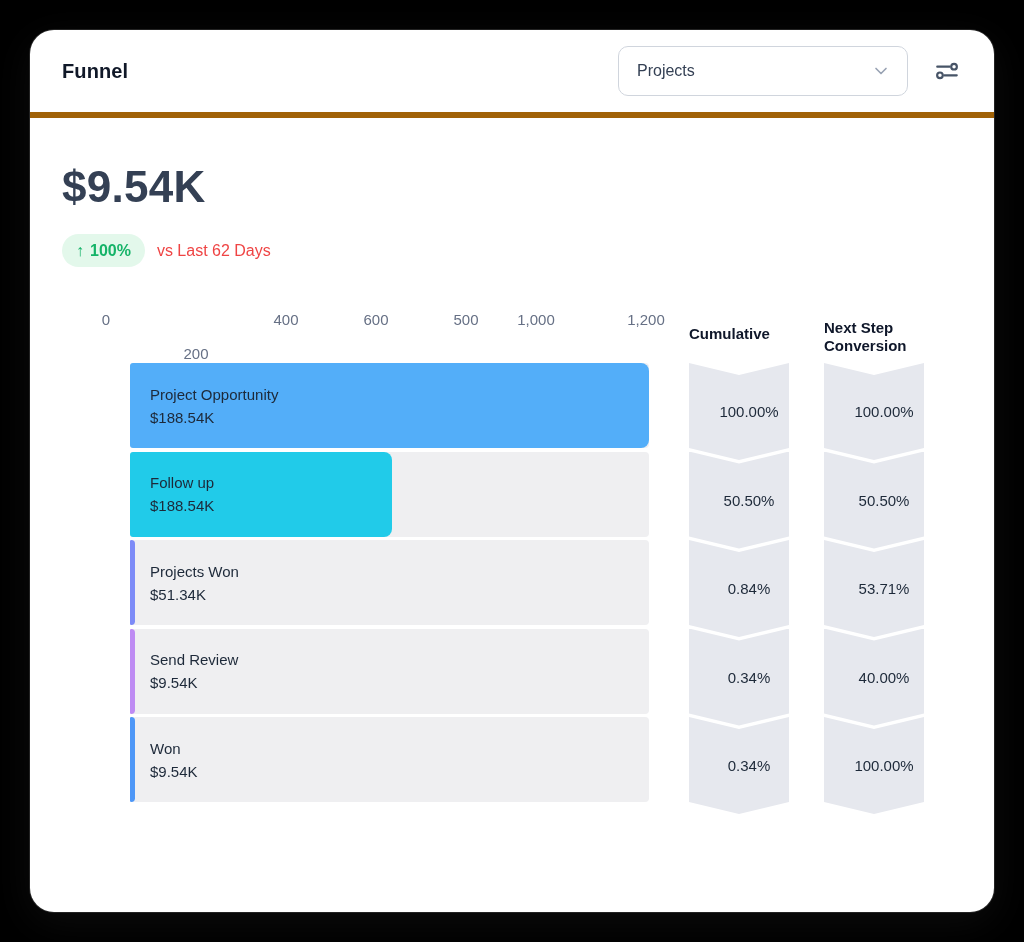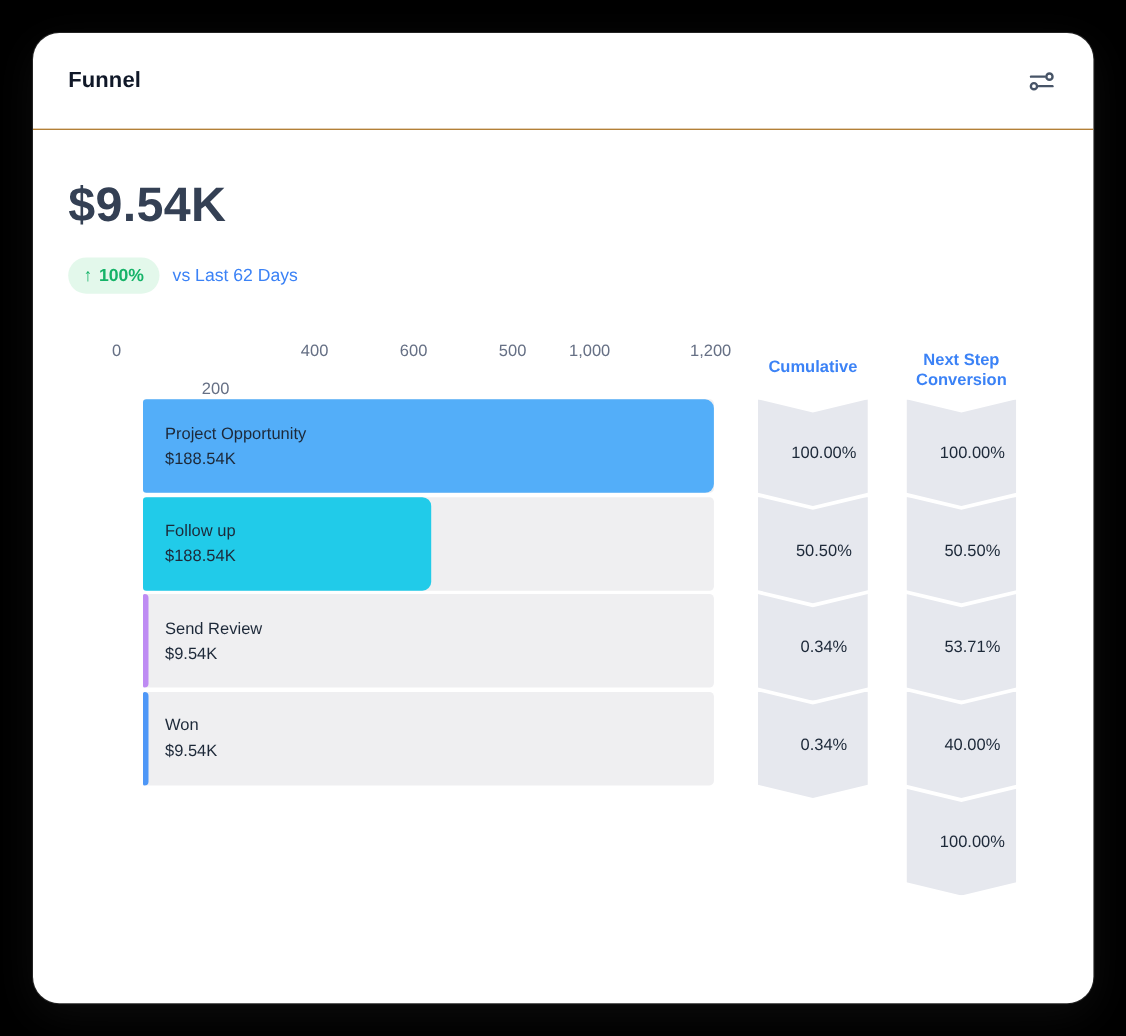--- a/index.html
+++ b/index.html
@@ -18,21 +18,21 @@
     box-shadow: 0 0 0 1px #232323, 0 10px 40px rgba(255,255,255,0.05);
     overflow: hidden;
   }
   
   .widget-header {
     height: 88px;
     padding: 0 32px;
     display: flex;
     align-items: center;
     justify-content: space-between;
-    border-bottom: 1px solid #a16207;
+    border-bottom: 6px solid #a16207;
   }
   .widget-title {
     font-size: 20px;
     font-weight: 700;
     color: #101828;
     letter-spacing: .1px;
   }
   .header-right { display: flex; align-items: center; gap: 24px; }
   .select {
     width: 290px; height: 50px;
@@ -71,39 +71,39 @@
     align-items: center;
     gap: 6px;
     background: #E3F8EB;
     color: #15B368;
     border-radius: 999px;
     padding: 6px 14px;
     font-size: 16px;
     font-weight: 600;
     height: 33px;
   }
-  .comparison { font-size: 16px; color: #3b82f6; font-weight: 500; text-align: center; }
+  .comparison { font-size: 16px; color: #ef4444; font-weight: 500; text-align: center; }
   
   .chart { margin: 34px 0 0 44px; }
   .chart-head { position: relative; height: 62px; }
   .axis { position: absolute; left: 0; bottom: 34px; width: 543px; height: 18px; }
   .axis .tick {
     position: absolute;
     transform: translateX(-50%);
     font-size: 15px;
     color: #667085;
     white-space: nowrap;
   }
   .col-head {
     position: absolute;
     width: 100px;
-    text-align: center;
+    text-align: left;
     font-size: 15px;
     font-weight: 700;
-    color: #3b82f6;
+    color: #0f172a;
     line-height: 18px;
   }
   .col-head.cumulative { left: 583px; bottom: 20px; }
   .col-head.nextstep  { left: 718px; bottom: 8px; }
   .chart-body { display: flex; align-items: flex-start; }
   .rows { width: 543px; padding-left: 24px; }
   .frow {
     position: relative;
     height: 85px;
     margin-bottom: 3.5px;
@@ -143,20 +143,28 @@
   }
 </style>
 </head>
 <body>
 
 <div class="card">
 
   <header class="widget-header">
     <div class="widget-title">Funnel</div>
     <div class="header-right">
+      <div class="select">
+        <span class="select-value">Projects</span>
+        <span style="display:flex;">
+          <svg width="20" height="20" viewBox="0 0 24 24" fill="none" stroke="#98A2B3" stroke-width="2" stroke-linecap="round" stroke-linejoin="round">
+            <polyline points="6 9 12 15 18 9"></polyline>
+          </svg>
+        </span>
+      </div>
       <button class="icon-btn">
         <span style="display:flex;">
           <svg width="26" height="26" viewBox="0 0 24 24" fill="none" stroke="#475467" stroke-width="2" stroke-linecap="round">
             <line x1="3" y1="8" x2="14.5" y2="8"></line>
             <circle cx="18.5" cy="8" r="2.6"></circle>
             <circle cx="5.5" cy="16" r="2.6"></circle>
             <line x1="9.5" y1="16" x2="21" y2="16"></line>
           </svg>
         </span>
       </button>
@@ -199,20 +207,27 @@
   </div>
 
   <div class="frow">
     <div class="fbar" style="width: 50.5%; background: rgb(33, 203, 233);"></div>
     <div class="ftext">
       <div class="flabel">Follow up</div>
       <div class="fvalue">$188.54K</div>
     </div>
   </div>
 
+  <div class="frow">
+    <div class="fbar" style="width: 0.84%; background: rgb(125, 139, 247);"></div>
+    <div class="ftext">
+      <div class="flabel">Projects Won</div>
+      <div class="fvalue">$51.34K</div>
+    </div>
+  </div>
 
   <div class="frow">
     <div class="fbar" style="width: 0.34%; background: rgb(190, 139, 243);"></div>
     <div class="ftext">
       <div class="flabel">Send Review</div>
       <div class="fvalue">$9.54K</div>
     </div>
   </div>
 
   <div class="frow">
@@ -221,20 +236,21 @@
       <div class="flabel">Won</div>
       <div class="fvalue">$9.54K</div>
     </div>
   </div>
 </div>
         <div class="chev-col cum" id="cum-col">
   <div class="chev">100.00%</div>
 
   <div class="chev">50.50%</div>
 
+  <div class="chev">0.84%</div>
 
   <div class="chev">0.34%</div>
 
   <div class="chev">0.34%</div>
 </div>
         <div class="chev-col next" id="next-col">
   <div class="chev">100.00%</div>
 
   <div class="chev">50.50%</div>
 

